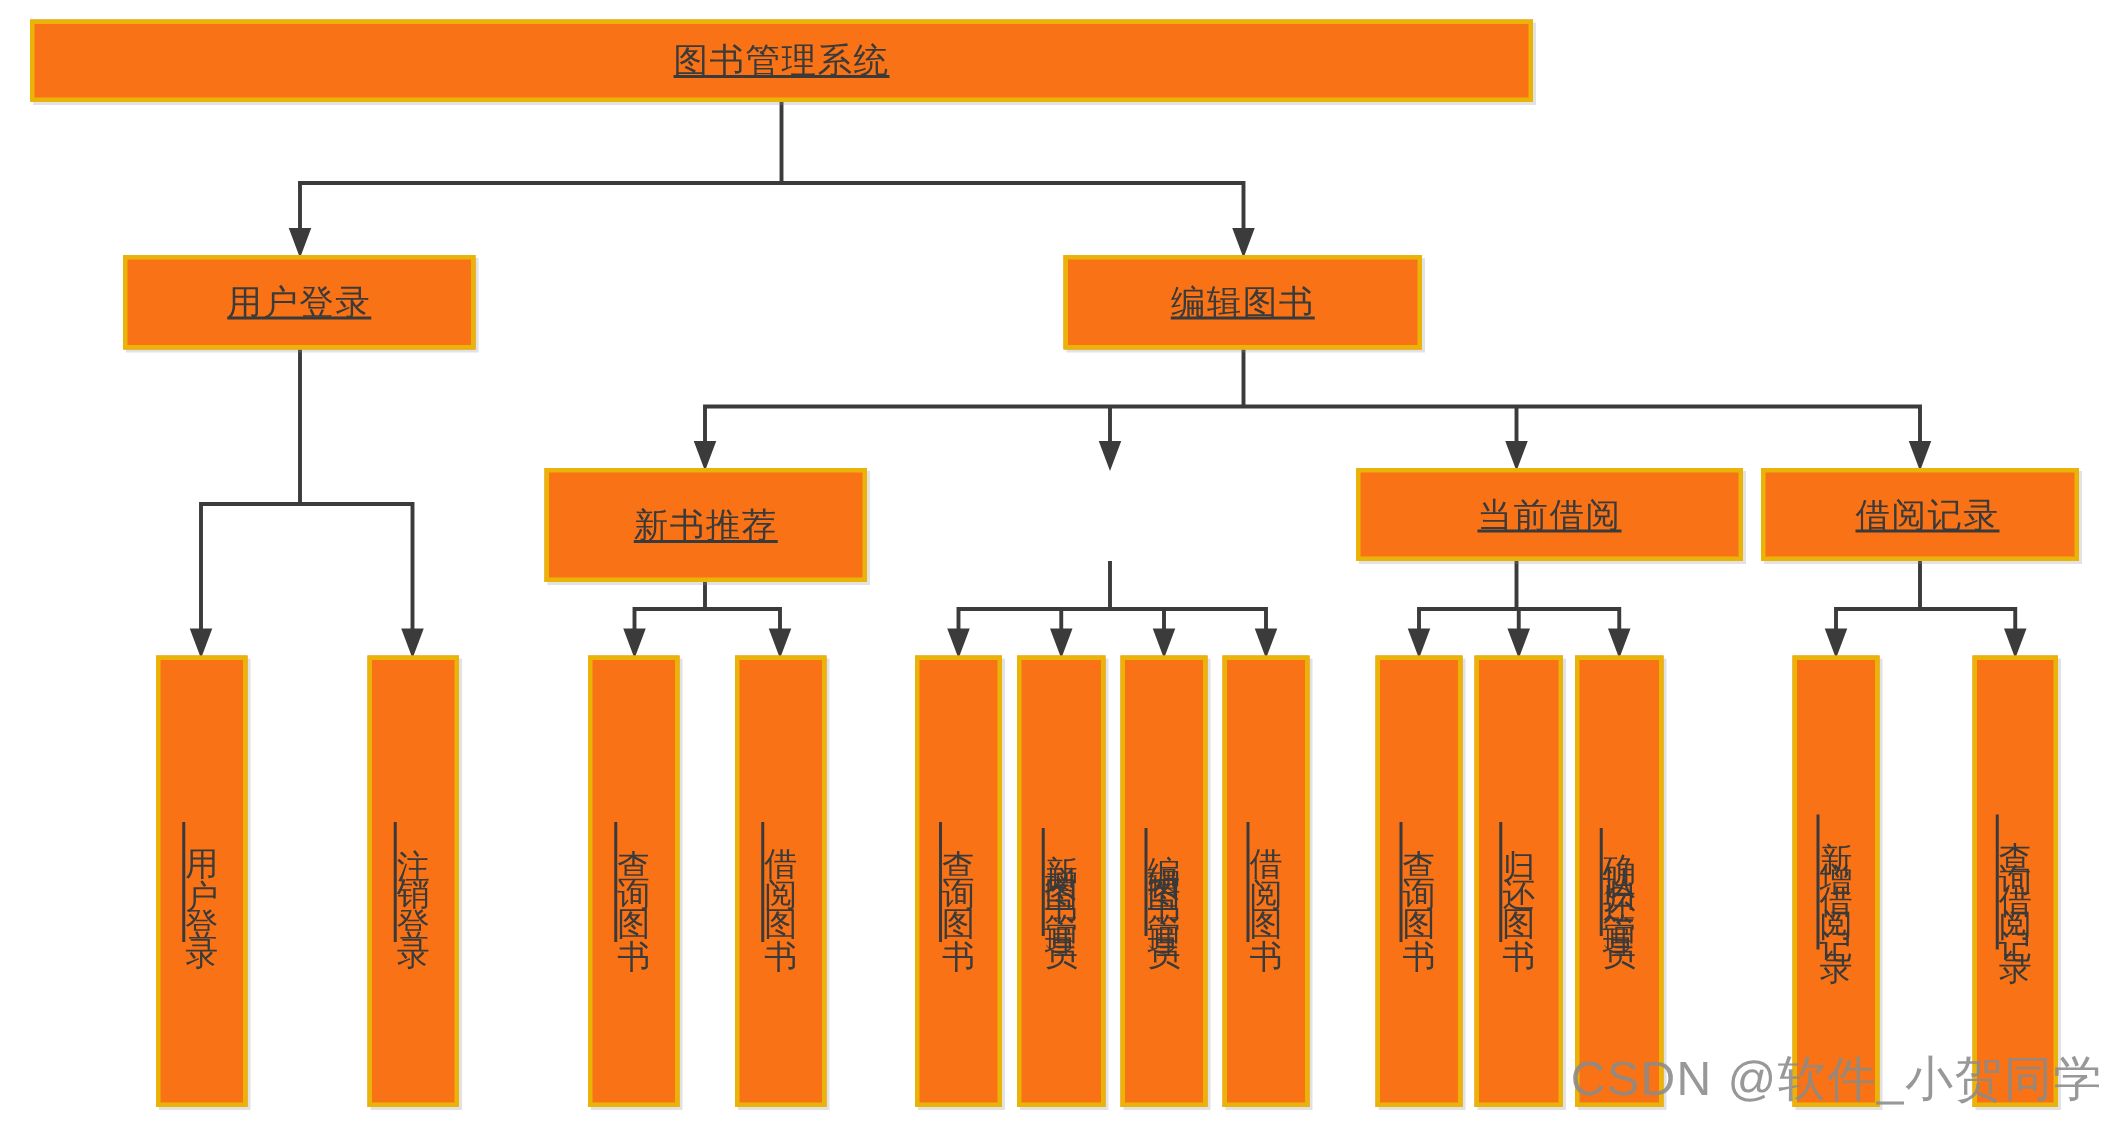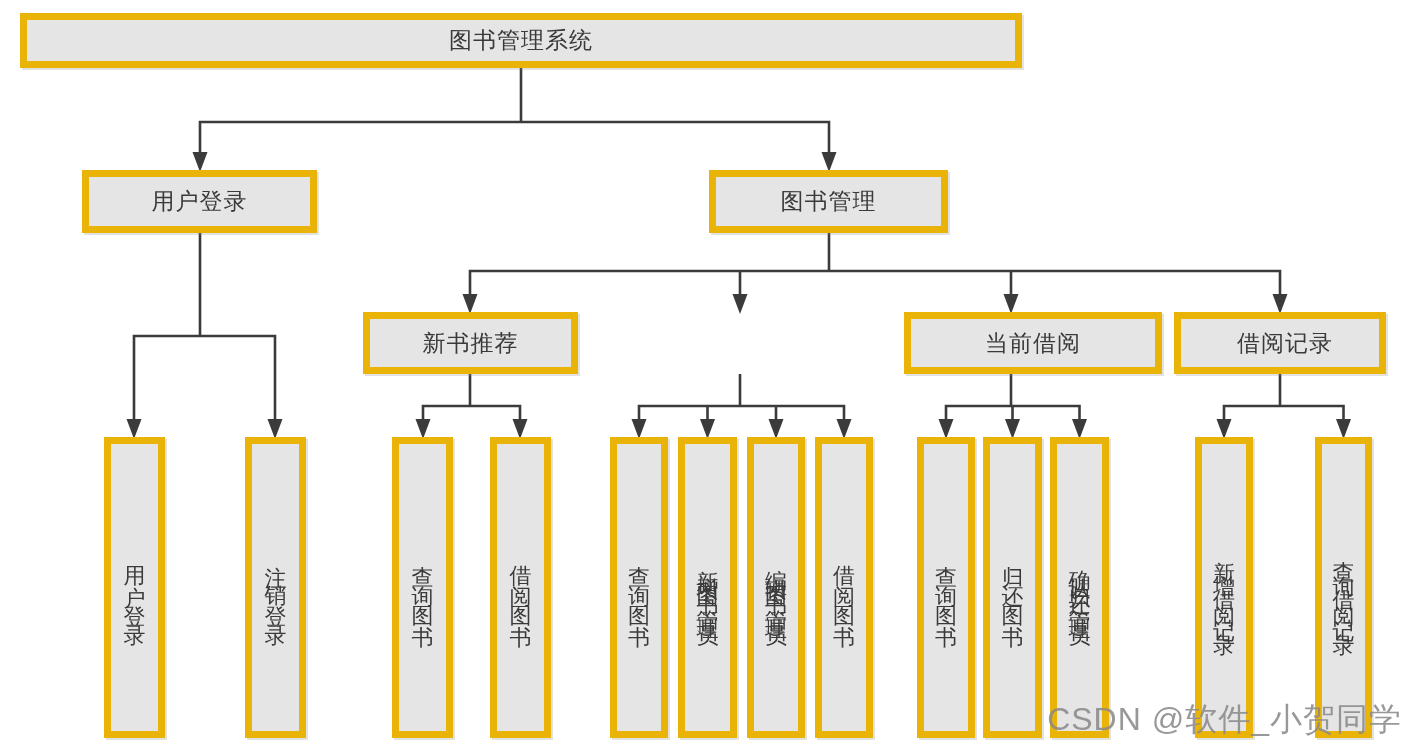--- a/index.html
+++ b/index.html
@@ -13,28 +13,29 @@
   }
   #connectors {
     position: absolute;
     left: 0; top: 0;
     width: 1405px; height: 747px;
     pointer-events: none;
   }
   .box {
     position: absolute;
     box-sizing: border-box;
-    background: #e5e5e5;
-    border: 7px solid #eab308;
+    background: #f97316;
+    border: 3px solid #eab308;
     color: #3a3a3a;
     display: flex;
     align-items: center;
     justify-content: center;
     text-align: center;
     box-shadow: 2px 2px 0 rgba(140,140,140,0.25);
+    text-decoration: underline;
   }
   .box.h {
     font-size: 23px;
     letter-spacing: 1px;
     white-space: nowrap;
   }
   .box.v {
     writing-mode: vertical-rl;
     text-orientation: mixed;
     font-size: 22px;
@@ -98,23 +99,23 @@
       <polygon points="1005,419 1020,419 1012.5,439"></polygon>
       <polygon points="1072,419 1087,419 1079.5,439"></polygon>
       <polygon points="1216.5,419 1231.5,419 1224,439"></polygon>
       <polygon points="1336,419 1351,419 1343.5,439"></polygon>
     </g>
   </svg>
 
   <div class="box h" style="left:20px; top:13px; width:1002px; height:55px;">图书管理系统</div>
 
   <div class="box h" style="left:82px; top:170px; width:235px; height:63px;">用户登录</div>
-  <div class="box h" style="left:709px; top:170px; width:239px; height:63px;">图书管理</div>
+  <div class="box h" style="left:709px; top:170px; width:239px; height:63px;">编辑图书</div>
 
-  <div class="box h" style="left:363px; top:312px; width:215px; height:62px;">新书推荐</div>
+  <div class="box h" style="left:363px; top:312px; width:215px; height:76px;">新书推荐</div>
   <div class="box h" style="left:904px; top:312px; width:258px; height:62px;">当前借阅</div>
   <div class="box h" style="left:1174px; top:312px; width:212px; height:62px;padding-left:10px;">借阅记录</div>
 
   <div class="box v loose" style="left:104px; top:437px; width:61px; height:301px;">用户登录</div>
   <div class="box v loose" style="left:245px; top:437px; width:61px; height:301px;">注销登录</div>
 
   <div class="box v loose" style="left:392px; top:437px; width:61px; height:301px;">查询图书</div>
   <div class="box v loose" style="left:490px; top:437px; width:61px; height:301px;">借阅图书</div>
 
   <div class="box v loose" style="left:610px; top:437px; width:58px; height:301px;">查询图书</div>

